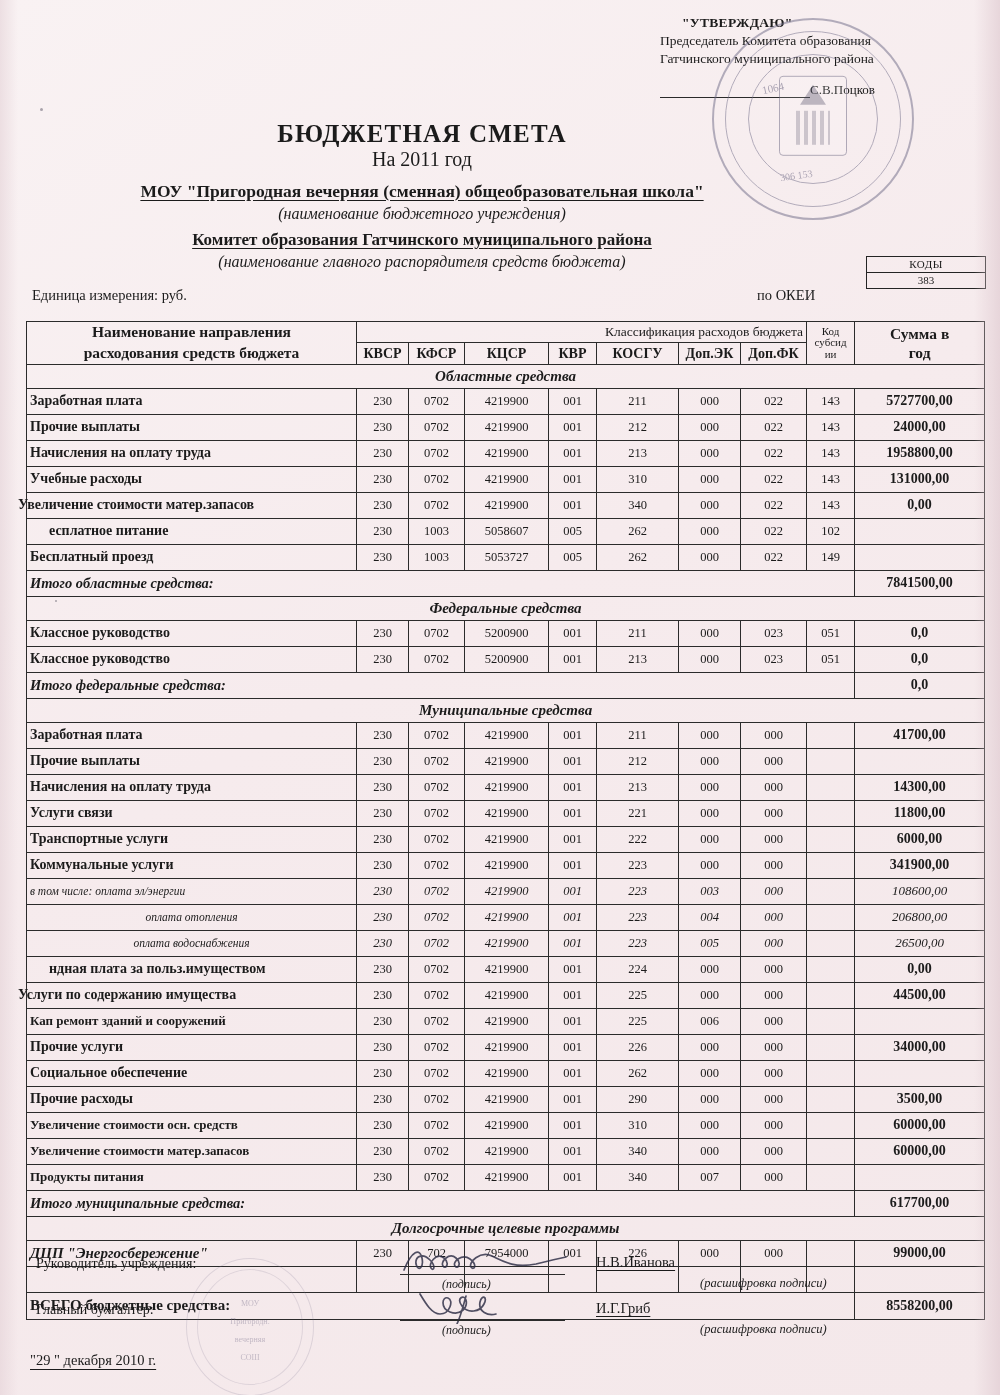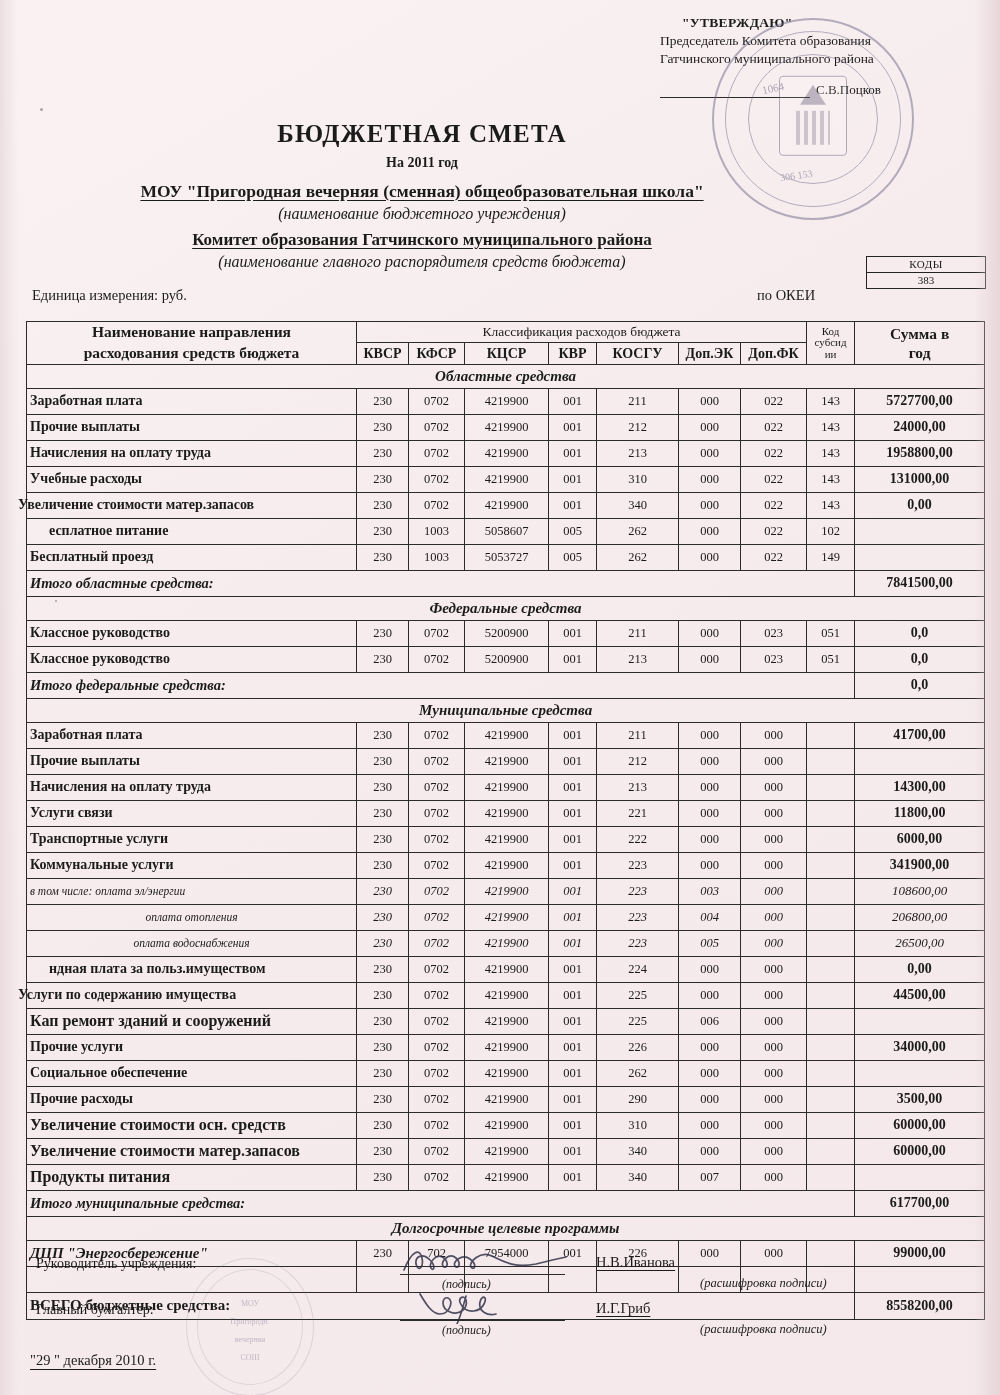--- a/index.html
+++ b/index.html
@@ -19,21 +19,21 @@
   }
   
   .approve{
     position:absolute;left:660px;top:14px;width:330px;
     font-size:13.5px;line-height:1.35;
     text-align:left;
   }
   .approve .ttl{font-weight:700;letter-spacing:.3px;margin-left:22px;}
   .approve .ln{white-space:nowrap;}
   .approve .sigline{
-    margin-top:12px;display:flex;align-items:flex-end;gap:6px;
+    margin-top:12px;display:flex;align-items:flex-end;
   }
   .approve .sigrule{
     display:inline-block;width:150px;border-bottom:1.3px solid #2a2a2a;height:12px;
   }
   .approve .signame{font-size:13px;}
 
   
   .stamp{
     position:absolute;left:712px;top:18px;width:198px;height:198px;
     border-radius:50%;
@@ -68,21 +68,21 @@
     transform:rotate(-12deg);
   }
   .stamp-no2{
     position:absolute;left:66px;top:150px;font-size:10px;color:#5d5876;
     transform:rotate(-8deg);
   }
 
   
   .title-wrap{position:absolute;left:0;top:120px;width:844px;text-align:center;}
   .doc-title{font-size:25px;font-weight:700;letter-spacing:1.2px;}
-  .doc-year{font-size:14px;font-weight:700;margin-top:7px;}
+  .doc-year{font-size:20px;font-weight:400;}
   .org-line{
     font-size:17.5px;font-weight:700;margin-top:10px;
     text-decoration:underline;text-underline-offset:3px;
     display:inline-block;
   }
   .sub-note{font-size:16px;font-style:italic;margin-top:3px;}
   .org-line2{
     font-size:17px;font-weight:700;margin-top:7px;
     text-decoration:underline;text-underline-offset:3px;
     display:inline-block;
@@ -110,30 +110,30 @@
   }
   table.sheet td,table.sheet th{
     border:1.25px solid #2b2b2b;
     padding:0 3px;
     vertical-align:middle;
   }
   th.hname{
     font-size:15.5px;font-weight:700;text-align:center;line-height:1.35;
     padding:4px 6px;
   }
-  th.hclass{font-size:13.5px;font-weight:400;text-align:center;padding:3px 0;}
+  th.hclass{font-size:13.5px;font-weight:400;text-align:right;padding:3px 0;}
   th.hcol{font-size:14px;font-weight:700;text-align:center;padding:2px 0;}
   th.hsmall{font-size:11px;font-weight:400;text-align:center;line-height:1.05;padding:2px 1px;}
   th.hsum{font-size:15.5px;font-weight:700;text-align:center;line-height:1.25;}
 
   td.name{font-size:14px;font-weight:700;text-align:left;padding-left:4px;height:25px;}
   td.name.clip{padding-left:0;text-indent:-9px;}
   td.name.ital{font-style:italic;font-weight:400;font-size:11.5px;text-align:left;}
   td.name.ital.ind{text-align:center;}
-  td.name.small{font-size:16px;font-weight:700;}
+  td.name.small{font-size:13px;font-weight:700;}
   td.num{font-size:12.5px;text-align:center;font-weight:400;}
   td.num.it{font-style:italic;}
   td.sum{font-size:14px;text-align:center;font-weight:700;}
   td.sum.it{font-style:italic;font-weight:400;font-size:13px;}
 
   tr.section td{
     font-style:italic;font-weight:700;font-size:15px;text-align:center;
     height:23px;
   }
   tr.total td.name{

